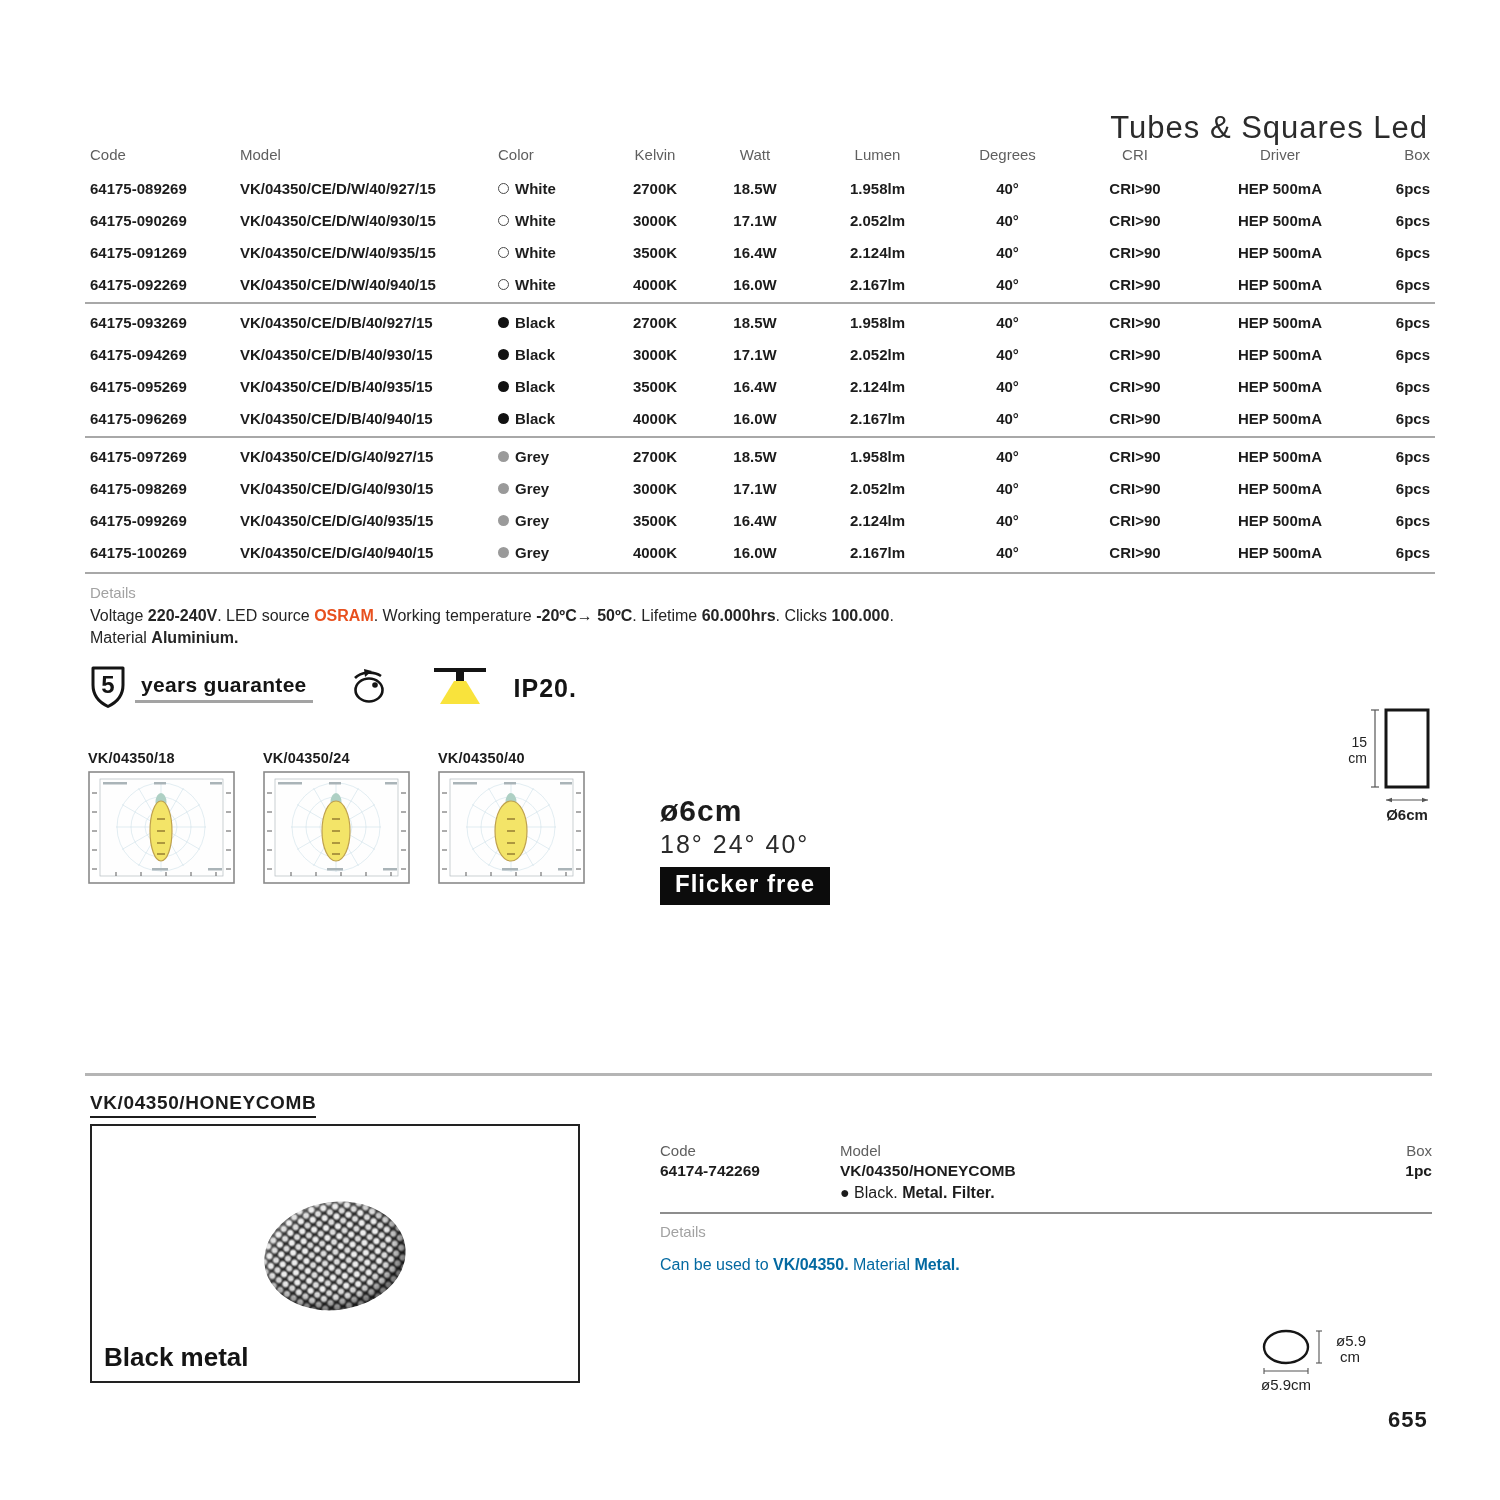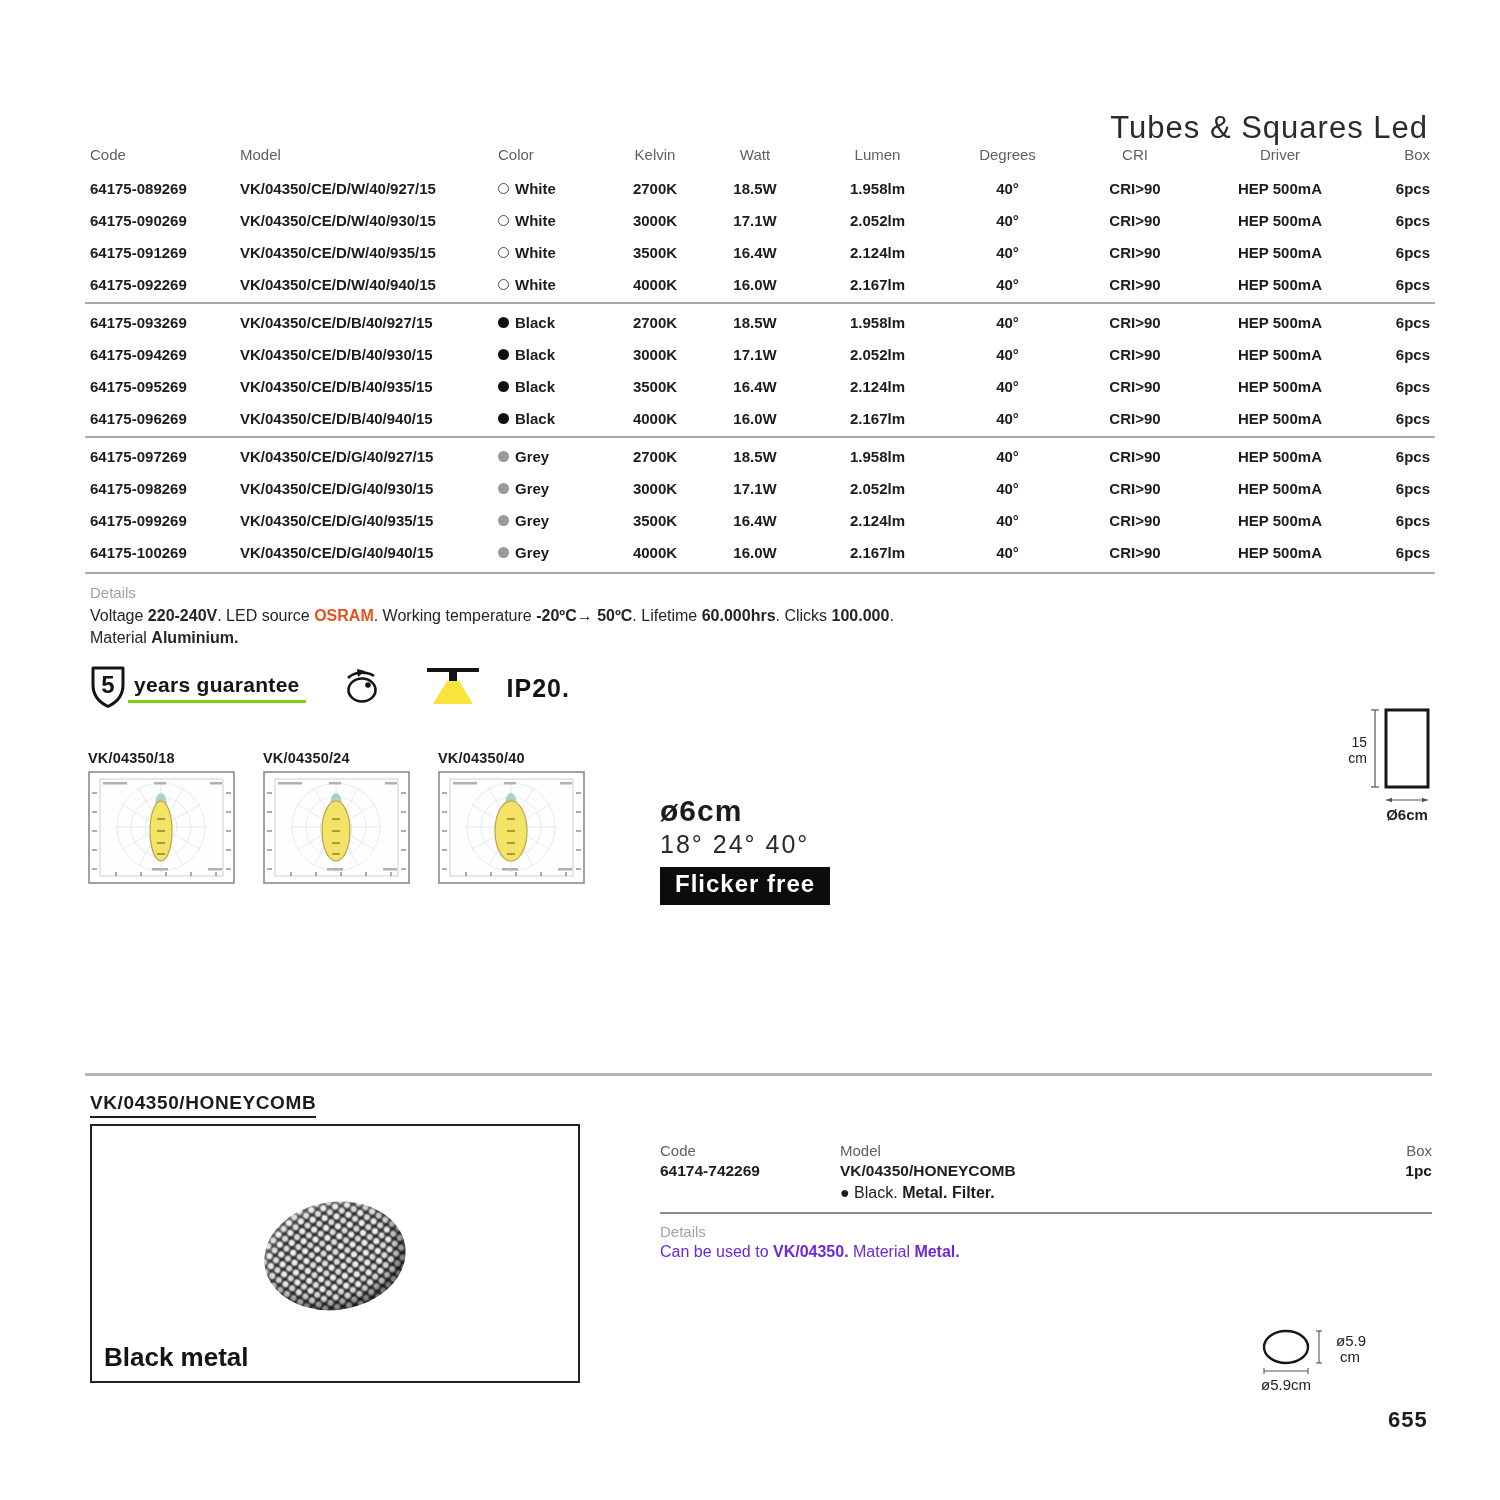--- a/index.html
+++ b/index.html
@@ -33,21 +33,21 @@
   .dot.black { background:#111111; }
   .dot.grey  { background:#9a9a9a; }
 
   
   .details-block { position:absolute; left:90px; top:584px; width:1100px; }
   .details-label { font-size:15px; color:#a2a2a2; margin-bottom:4px; }
   .details-line  { font-size:16px; line-height:22px; color:#252525; }
 
   
   .guarantee-row { position:absolute; left:88px; top:663px; display:flex; align-items:center; height:50px; }
-  .guarantee-label { font-size:21px; font-weight:bold; color:#141414; border-bottom:3px solid #84cc16; padding:0 6px 3px 6px; margin-left:0; letter-spacing:0.3px; }
+  .guarantee-label { font-size:21px; font-weight:bold; color:#141414; border-bottom:3px solid #a3a3a3; padding:0 6px 3px 6px; margin-left:7px; letter-spacing:0.3px; }
   .rotate-icon { margin-left:36px; }
   .ceiling-icon { margin-left:44px; }
   .ip-label { margin-left:27px; font-size:25px; font-weight:bold; letter-spacing:1px; color:#141414; }
 
   
   .diagrams { position:absolute; left:88px; top:750px; display:flex; gap:28px; }
   .diagram { width:147px; }
   .diagram-label { font-size:14.5px; font-weight:bold; margin-bottom:5px; letter-spacing:0.2px; color:#1c1c1c; }
   .diagram-box { width:147px; height:113px; }
 
@@ -79,21 +79,21 @@
   .hc-info { position:absolute; left:660px; top:1142px; width:772px; }
   .hc-grid { display:flex; }
   .hc-col-code { width:180px; }
   .hc-col-model { flex:1; }
   .hc-col-box { width:90px; text-align:right; }
   .hc-label { font-size:15px; color:#5f5f5f; margin-bottom:3px; }
   .hc-value { font-size:15.5px; font-weight:bold; color:#1c1c1c; }
   .hc-desc { font-size:16px; margin-top:4px; color:#1c1c1c; }
   .hc-sep { height:2px; background:#8d8d8d; margin-top:10px; }
   .hc-details-label { font-size:15px; color:#a2a2a2; margin-top:9px; }
-  .hc-details-line { font-size:16px; margin-top:3px; color:#6d28d9; }
+  .hc-details-line { font-size:16px; margin-top:16px; color:#0369a1; }
 
   .hc-dim { position:absolute; left:1236px; top:1326px; }
 
   .page-number { position:absolute; left:1388px; top:1407px; font-size:22px; font-weight:bold; letter-spacing:1px; color:#1c1c1c; }
 </style>
 </head>
 <body>
 
 <div class="page-title">Tubes &amp; Squares Led</div>
 

